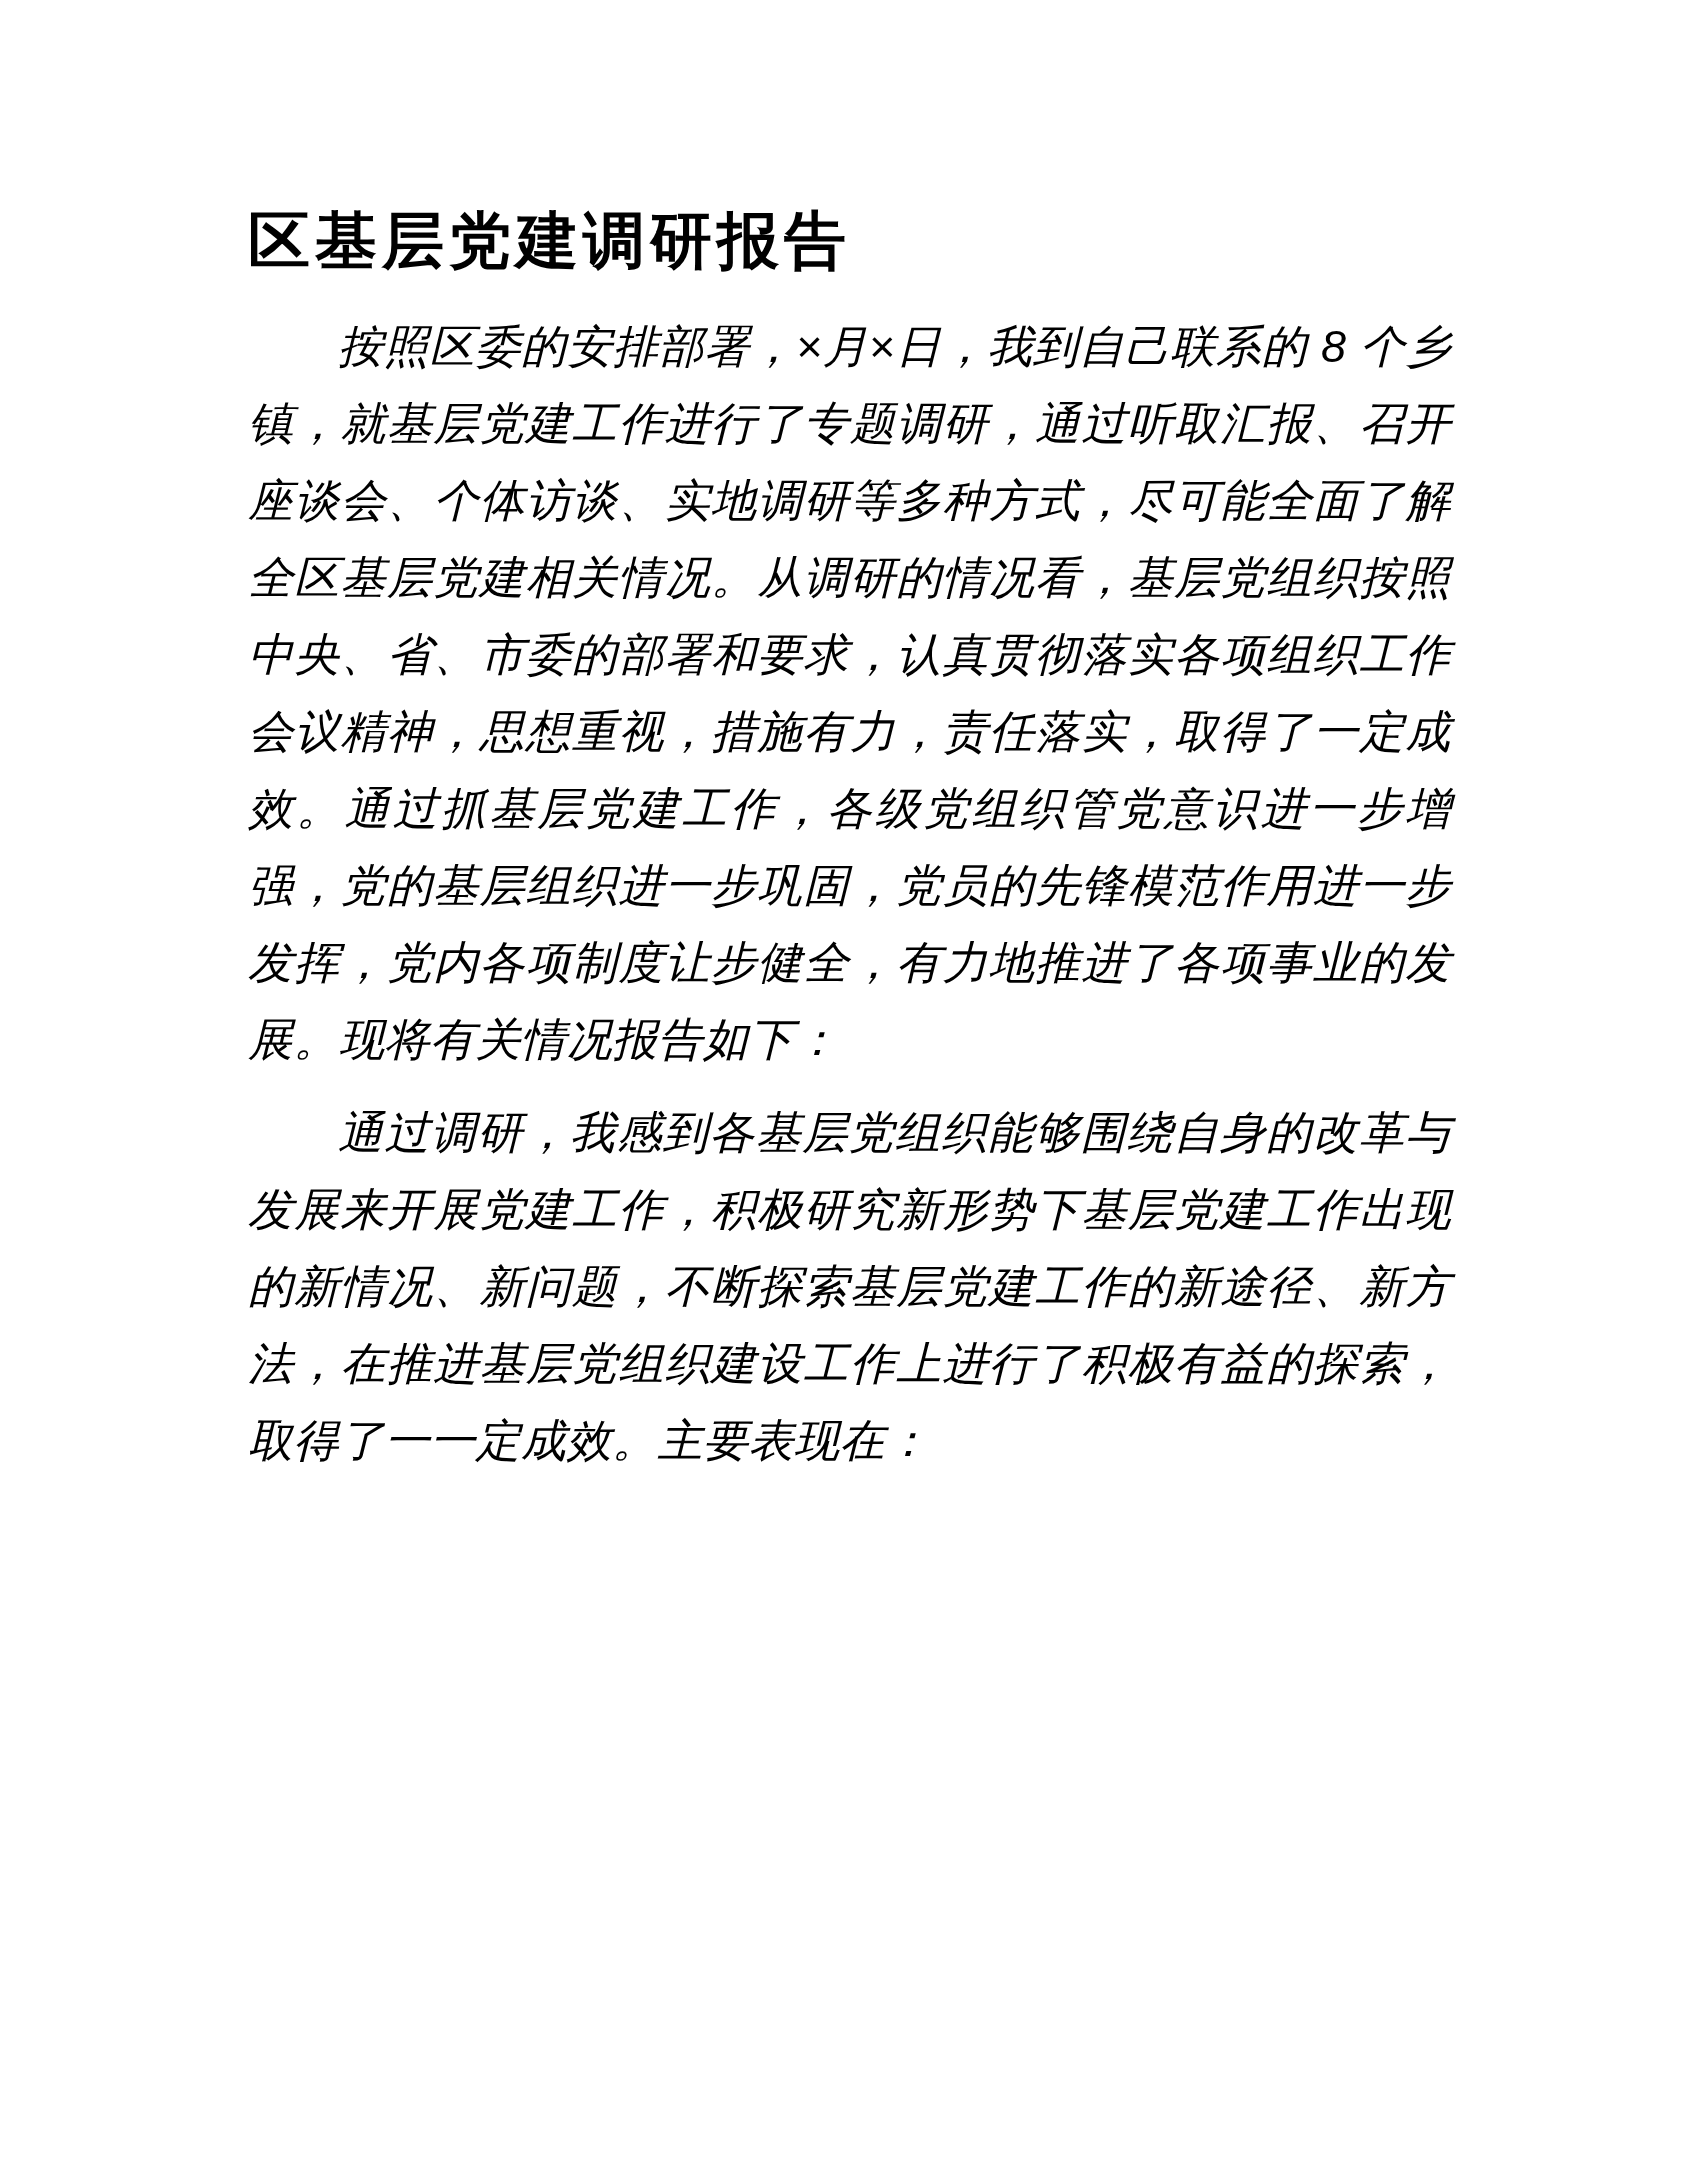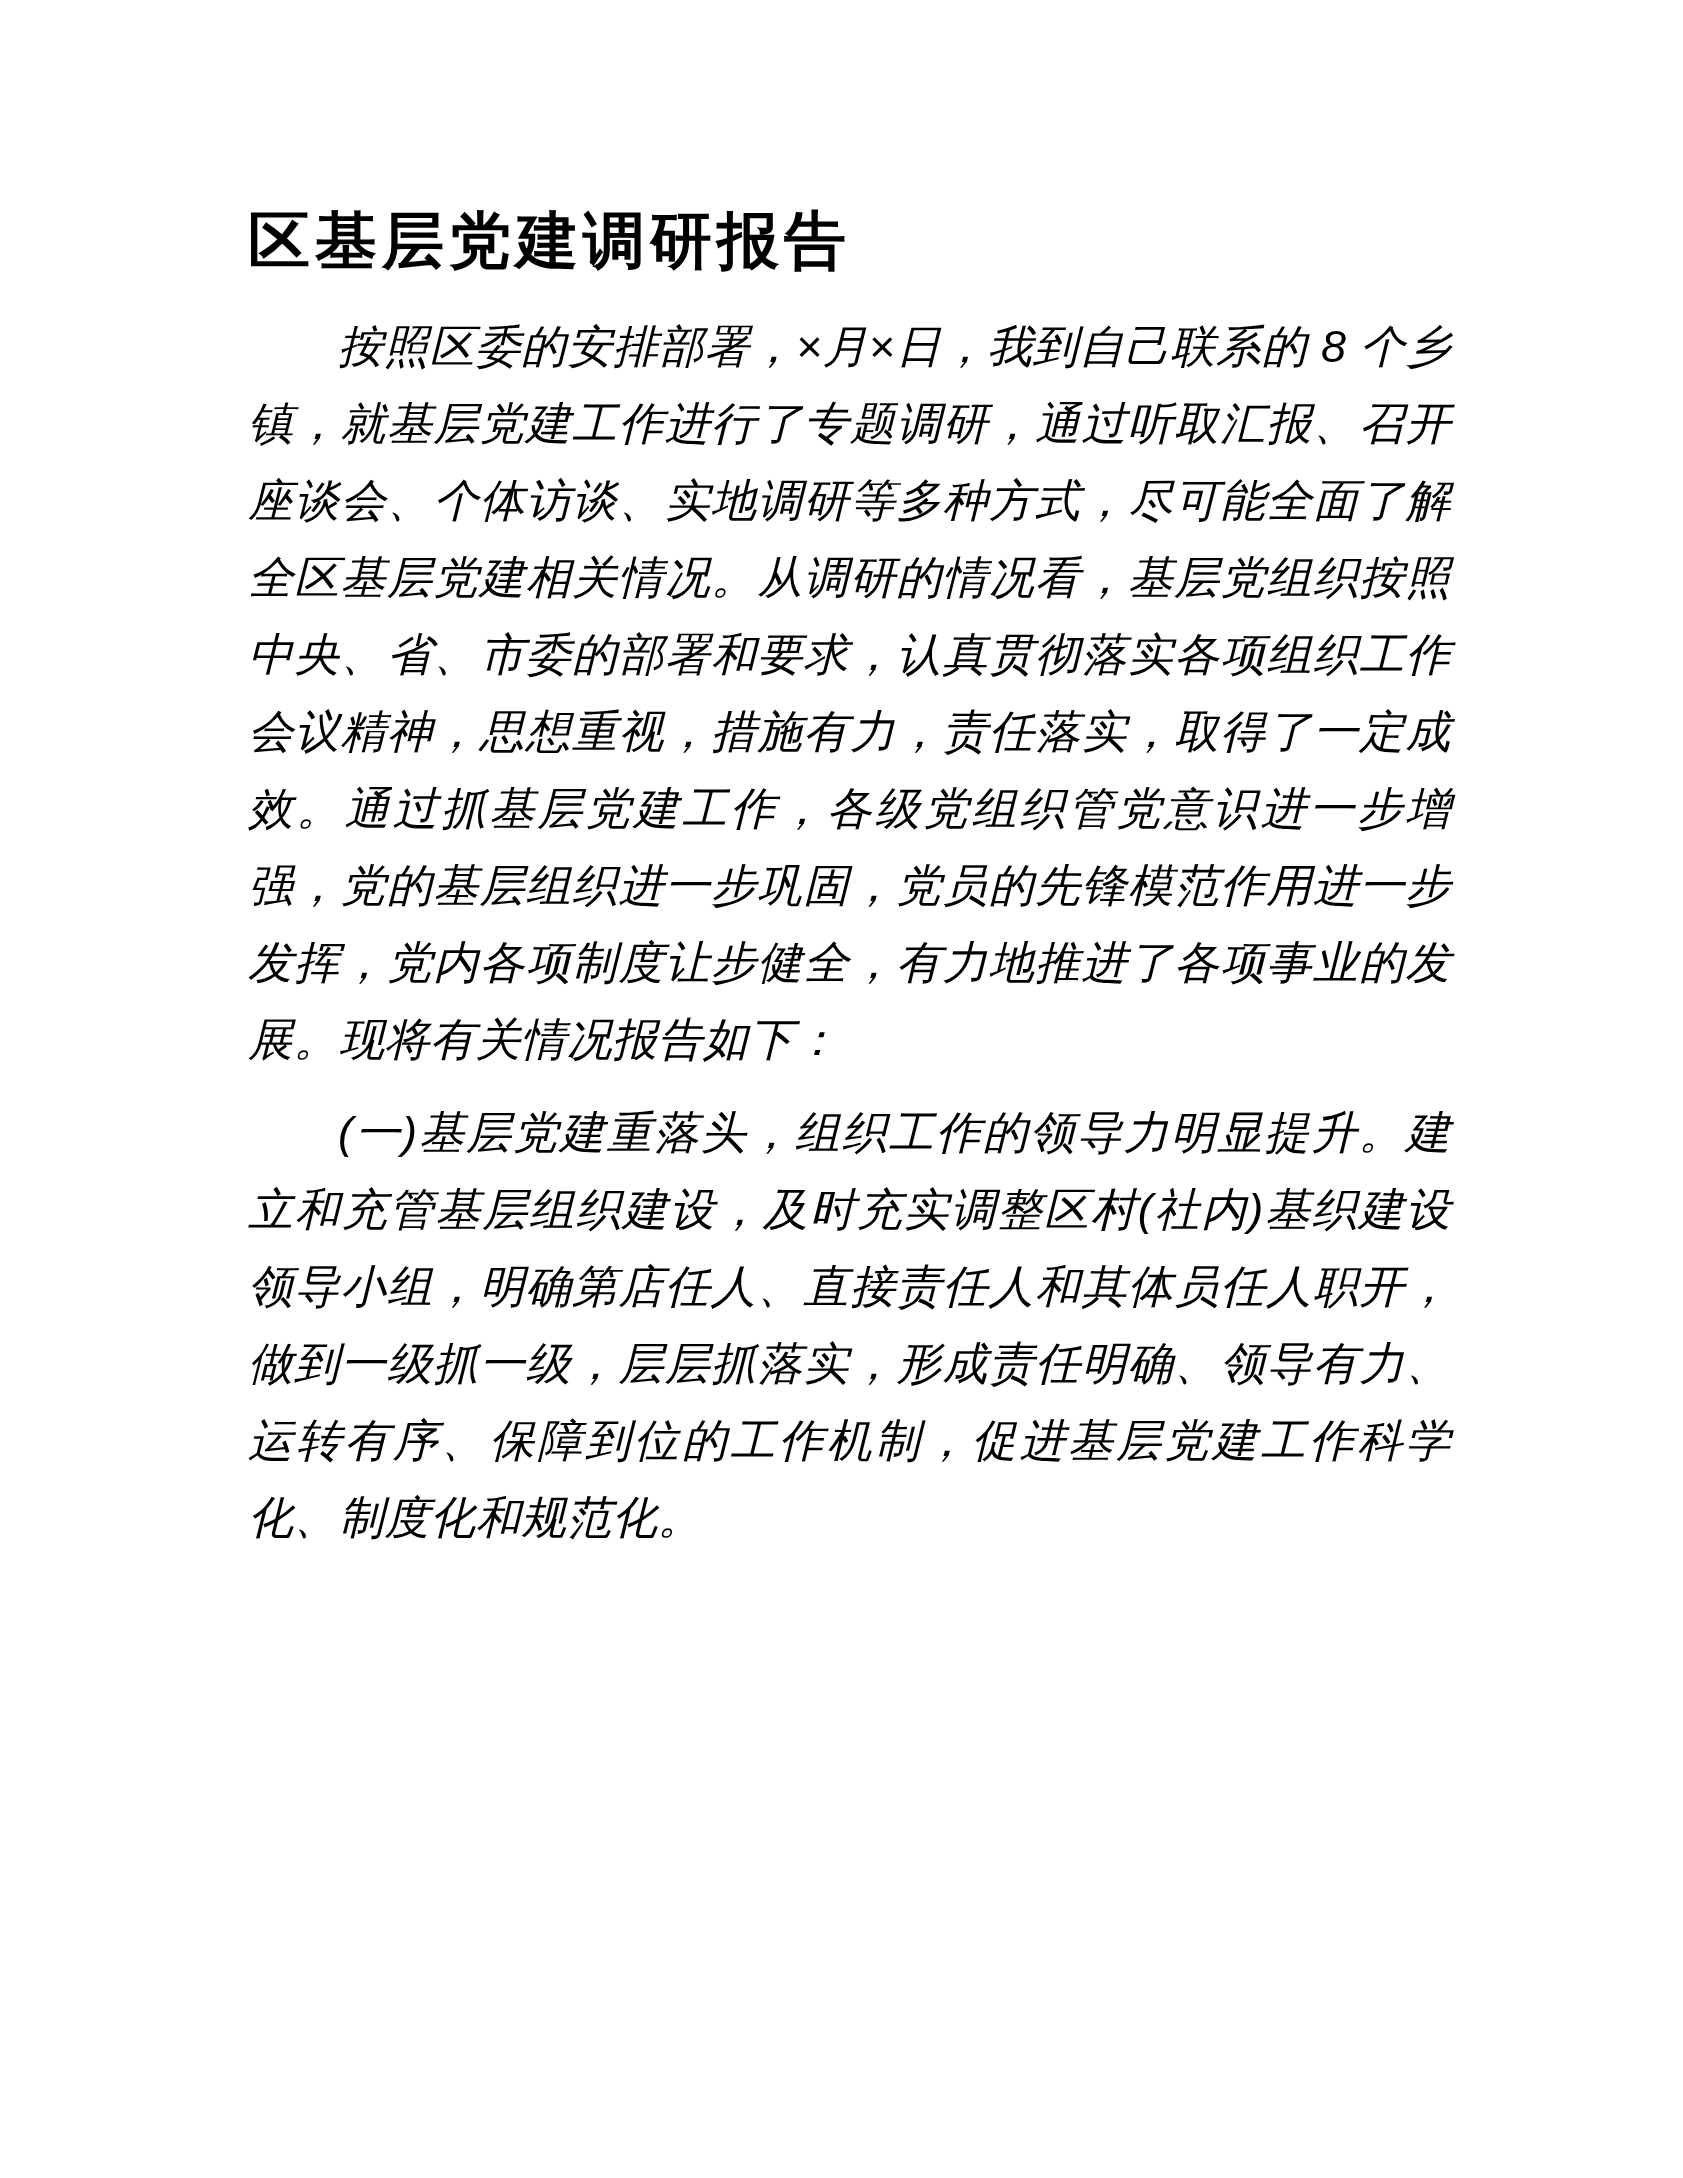--- a/index.html
+++ b/index.html
@@ -44,16 +44,16 @@
     font-style: italic;
   }
 </style>
 </head>
 <body>
 
 <div class="page">
   <div class="content">
     <h1 class="doc-title">区基层党建调研报告</h1>
     <p class="para">按照区委的安排部署，×月×日，我到自己联系的 8 个乡镇，就基层党建工作进行了专题调研，通过听取汇报、召开座谈会、个体访谈、实地调研等多种方式，尽可能全面了解全区基层党建相关情况。从调研的情况看，基层党组织按照中央、省、市委的部署和要求，认真贯彻落实各项组织工作会议精神，思想重视，措施有力，责任落实，取得了一定成效。通过抓基层党建工作，各级党组织管党意识进一步增强，党的基层组织进一步巩固，党员的先锋模范作用进一步发挥，党内各项制度让步健全，有力地推进了各项事业的发展。现将有关情况报告如下：</p>
-    <p class="para">(一)基层党建重落头，组织工作的领导力明显提升。建立和充管基层组织建设，及时充实调整区村(社内)基织建设领导小组，明确第店任人、直接责任人和其体员任人职开，做到一级抓一级，层层抓落实，形成责任明确、领导有力、运转有序、保障到位的工作机制，促进基层党建工作科学化、制度化和规范化。</p>
+    <p class="para">通过调研，我感到各基层党组织能够围绕自身的改革与发展来开展党建工作，积极研究新形势下基层党建工作出现的新情况、新问题，不断探索基层党建工作的新途径、新方法，在推进基层党组织建设工作上进行了积极有益的探索，取得了一一定成效。主要表现在：</p>
   </div>
 </div>
 
 
 </body></html>

